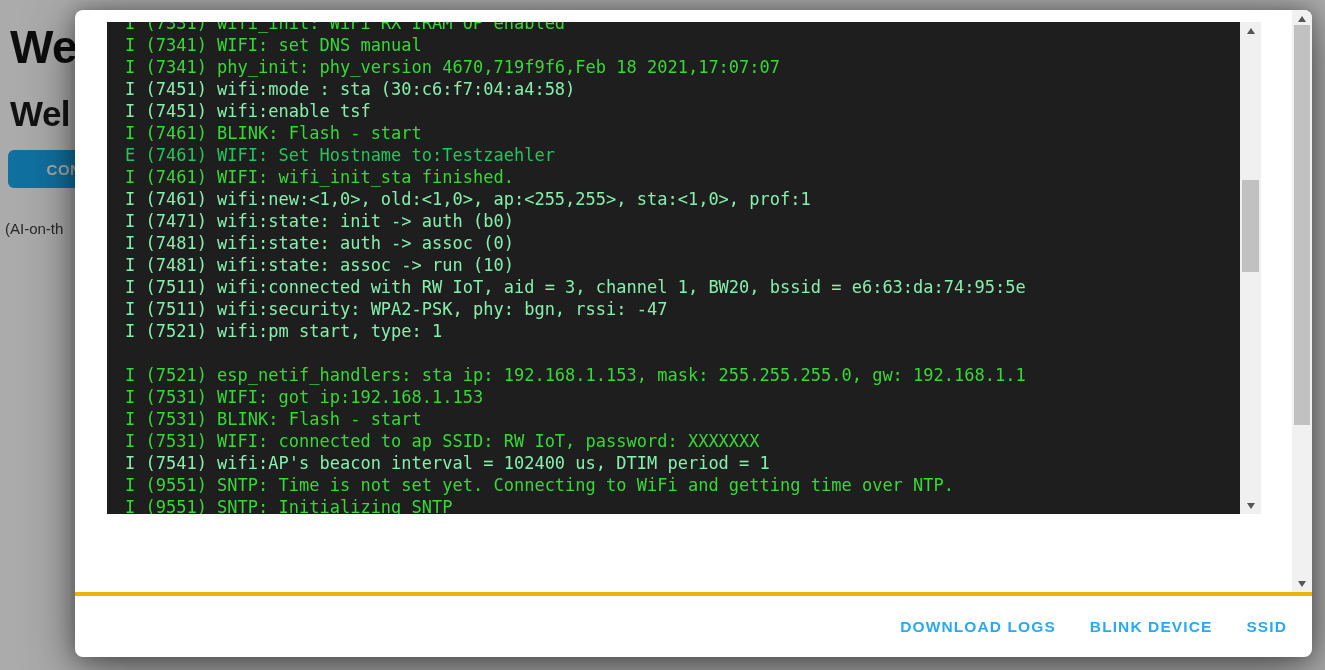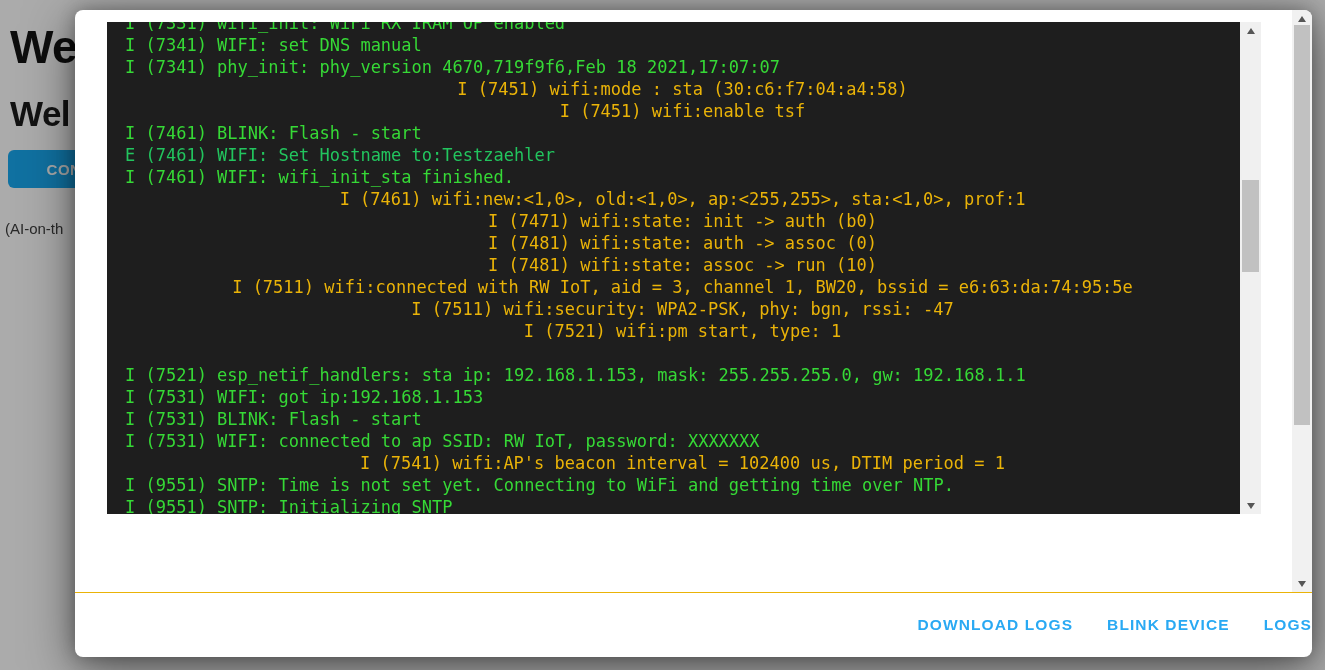--- a/index.html
+++ b/index.html
@@ -38,40 +38,40 @@
     position:absolute; left:32px; top:12px; width:1154px; height:492px;
     background:#1e1e1e; overflow:hidden;
   }
   .term-content {
     position:absolute; left:0; top:0; right:21px; margin-top:-10px; padding-left:18px;
     font-family:"DejaVu Sans Mono","Liberation Mono",monospace;
     font-size:17px; line-height:22px; white-space:pre;
   }
   .line { min-height:22px; }
   .line.g { color:#36d936; }
-  .line.w { color:#eab308;text-align:center; }
+  .line.w { color:#86efac; }
   .line.r { color:#22c55e; }
 
   
   .sb { background:#f0f0f0; position:absolute; }
   .sb-btn { position:absolute; left:0; width:100%; height:17px; display:flex; align-items:center; justify-content:center; }
   .tri-up   { width:0; height:0; border-left:4.5px solid transparent; border-right:4.5px solid transparent; border-bottom:6px solid #565656; }
   .tri-down { width:0; height:0; border-left:4.5px solid transparent; border-right:4.5px solid transparent; border-top:6px solid #565656; }
   .sb-thumb { position:absolute; left:2px; right:2px; background:#c1c1c1; }
 
   .term-sb { right:0; top:0; width:21px; height:100%; }
   .term-sb .sb-thumb { top:158px; height:92px; }
 
   .modal-sb { right:0; top:0; width:20px; height:100%; background:#f1f1f1; }
   .modal-sb .sb-thumb { top:15px; height:400px; }
 
   
   .modal-footer {
     height:65px; flex:0 0 65px; display:flex; align-items:center; justify-content:flex-end;
-    gap:34px; border-top:1px solid #eab308;
+    gap:34px; padding-right:25px; border-top:4px solid #eab308;
   }
   .footer-btn {
     background:none; border:none; cursor:pointer;
     color:#29a9f3; font-size:15.5px; font-weight:700; letter-spacing:1.1px;
     font-family:"Liberation Sans", sans-serif;
   }
 </style>
 </head>
 <body>
 
@@ -110,16 +110,16 @@
       <div class="sb-btn" style="bottom:0;">
           <div class="tri-down"></div>
         </div>
     </div>
 
   </div>
 
   <div class="modal-footer">
     <button class="footer-btn">DOWNLOAD LOGS</button>
     <button class="footer-btn">BLINK DEVICE</button>
-    <button class="footer-btn">LOGS</button>
+    <button class="footer-btn">SSID</button>
   </div>
 
 </div>
 
 </body></html>

